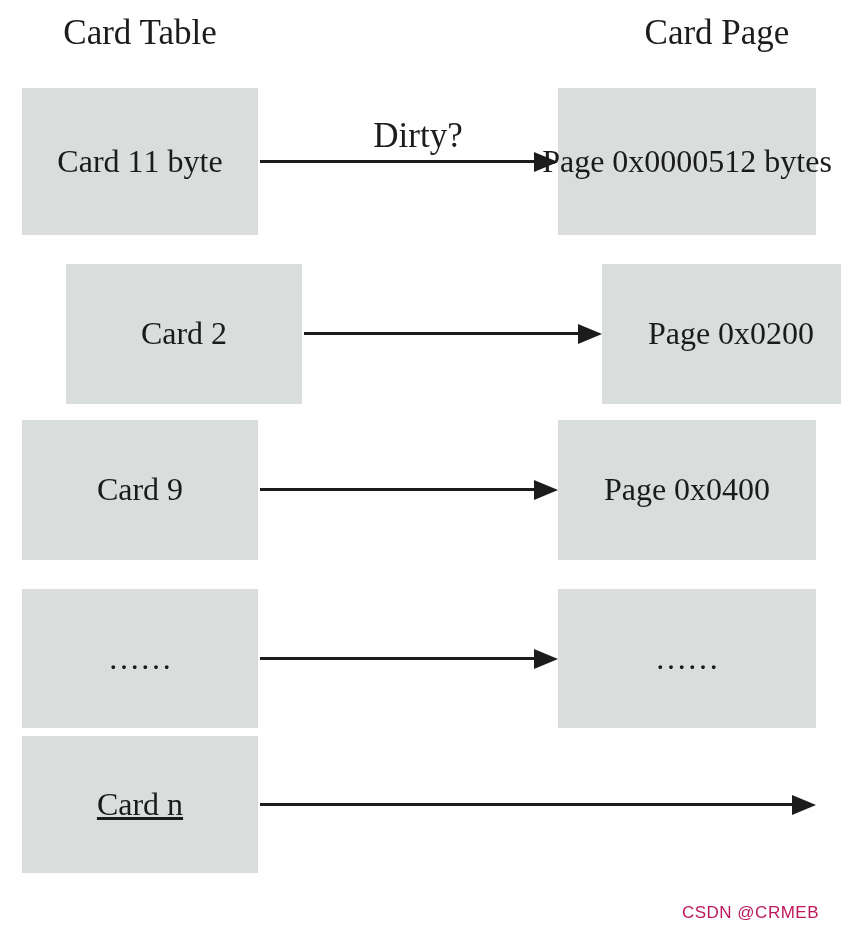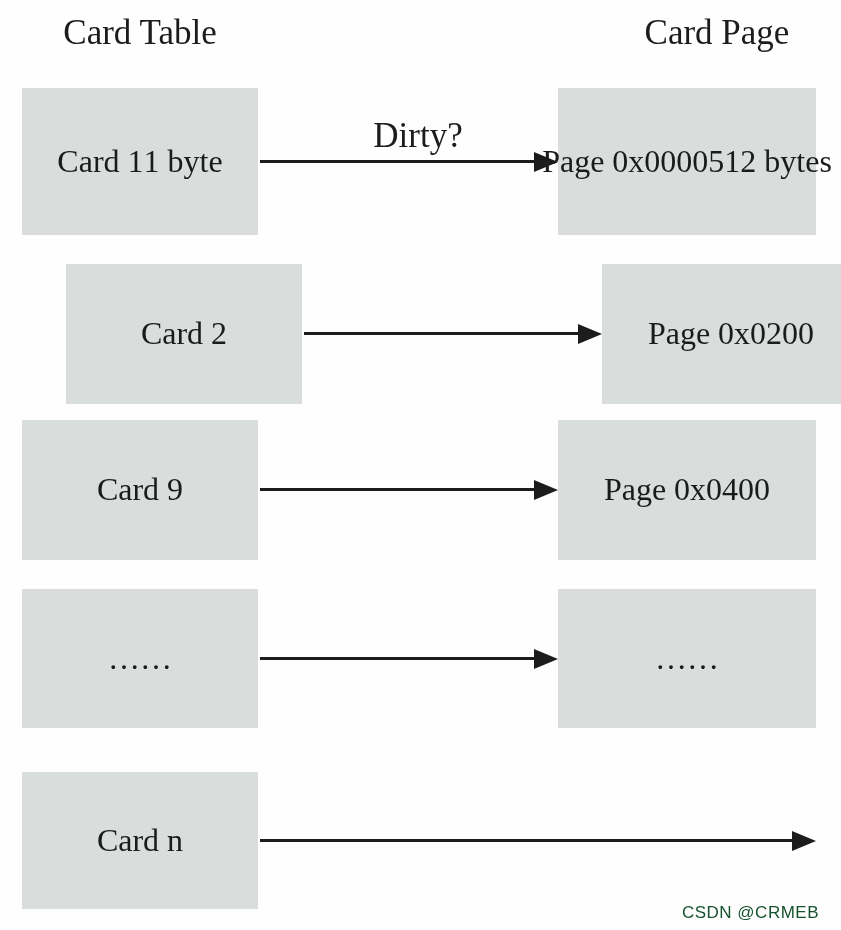--- a/index.html
+++ b/index.html
@@ -32,21 +32,21 @@
     position: absolute;
     left: 22px;
     width: 794px;
     display: flex;
     align-items: stretch;
   }
   .row-1 { top: 88px;  height: 147px; }
   .row-2 { top: 264px; height: 140px; margin-left: 44px; }
   .row-3 { top: 420px; height: 140px; }
   .row-4 { top: 589px; height: 139px; }
-  .row-5 { top: 772px; height: 137px; }
+  .row-5 { top: 736px; height: 137px; text-decoration: underline; }
 
   .box {
     background: #d9dddc;
     display: flex;
     flex-direction: row;
     justify-content: center;
     align-items: center;
     font-size: 32px;
     line-height: 1.3;
     text-align: center;
@@ -90,21 +90,21 @@
     color: #1c1c1c;
     white-space: nowrap;
     padding-left: 20px;
   }
   .watermark {
     position: absolute;
     right: 22px;
     bottom: 7px;
     font-family: "Liberation Sans", sans-serif;
     font-size: 17px;
-    color: #14532d;
+    color: #be185d;
     letter-spacing: 0.5px;
   }
 </style>
 </head>
 <body>
 
 <div class="canvas">
 
   <div class="heading heading-left">Card Table</div>
   <div class="heading heading-right">Card Page</div>

